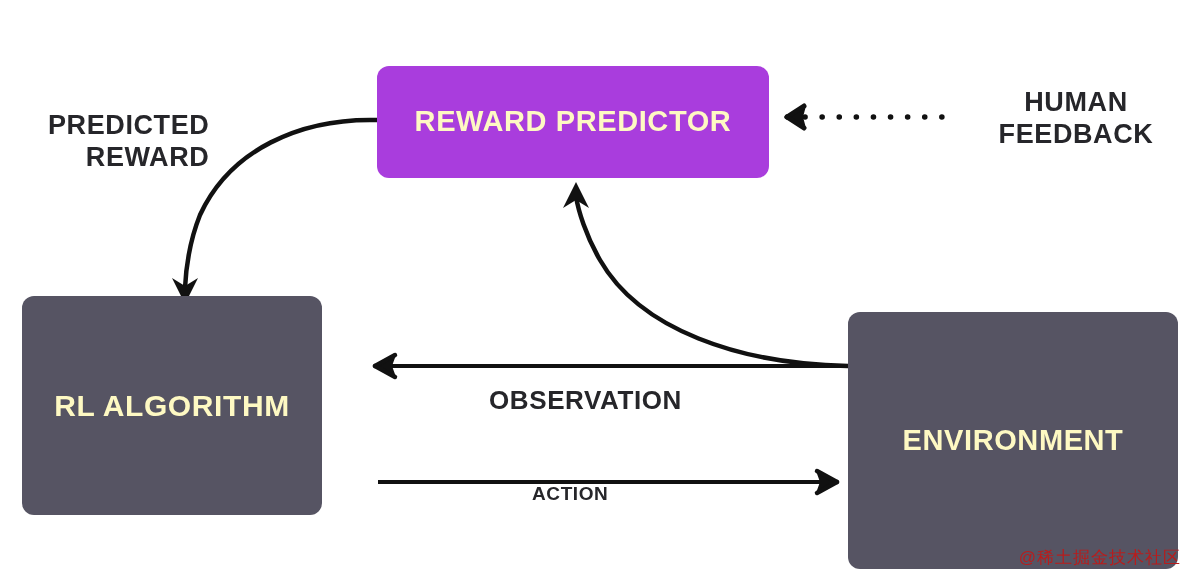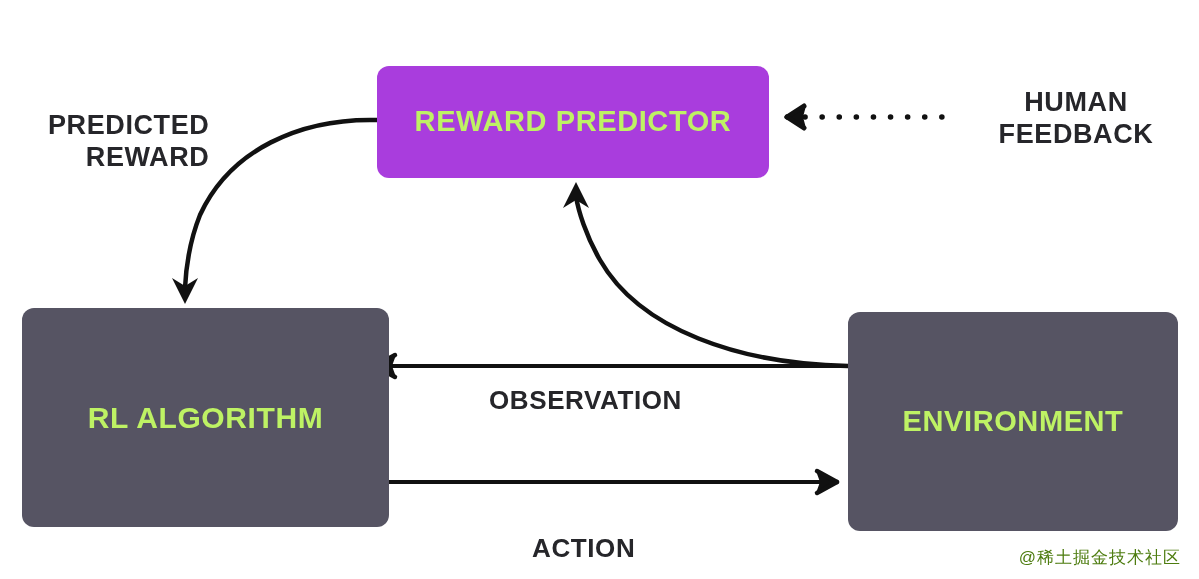--- a/index.html
+++ b/index.html
@@ -19,48 +19,48 @@
   }
   .node {
     position: absolute;
     display: flex;
     align-items: center;
     justify-content: center;
     border-radius: 12px;
     box-sizing: border-box;
   }
   .node-label {
-    color: #bef264;
+    color: #fef9c3;
     font-weight: bold;
     letter-spacing: 0.6px;
     text-align: center;
     line-height: 1.1;
     white-space: nowrap;
   }
   #node-reward-predictor {
     left: 377px;
     top: 66px;
     width: 392px;
     height: 112px;
     background: #a93ddd;
   }
   #node-reward-predictor .node-label { font-size: 29px; }
   #node-rl-algorithm {
     left: 22px;
-    top: 308px;
-    width: 367px;
+    top: 296px;
+    width: 300px;
     height: 219px;
     background: #565463;
   }
   #node-rl-algorithm .node-label { font-size: 30px; }
   #node-environment {
     left: 848px;
     top: 312px;
     width: 330px;
-    height: 219px;
+    height: 257px;
     background: #565463;
   }
   #node-environment .node-label { font-size: 29px; }
 
   .edge-label {
     position: absolute;
     color: #26262a;
     font-weight: bold;
     letter-spacing: 0.6px;
     line-height: 1.2;
@@ -79,38 +79,38 @@
     text-align: center;
     width: 200px;
   }
   #label-observation {
     left: 489px;
     top: 385px;
     font-size: 26px;
   }
   #label-action {
     left: 532px;
-    top: 533px;
-    font-size: 26px;
+    top: 483px;
+    font-size: 19px;
   }
 
   #arrows {
     position: absolute;
     left: 0;
     top: 0;
     width: 1199px;
     height: 579px;
     pointer-events: none;
   }
 
   #watermark {
     position: absolute;
     right: 18px;
     bottom: 10px;
-    color: #4d7c0f;
+    color: #b91c1c;
     font-size: 17px;
     letter-spacing: 1px;
     white-space: nowrap;
   }
 </style>
 </head>
 <body>
 
 <div id="canvas">
 

